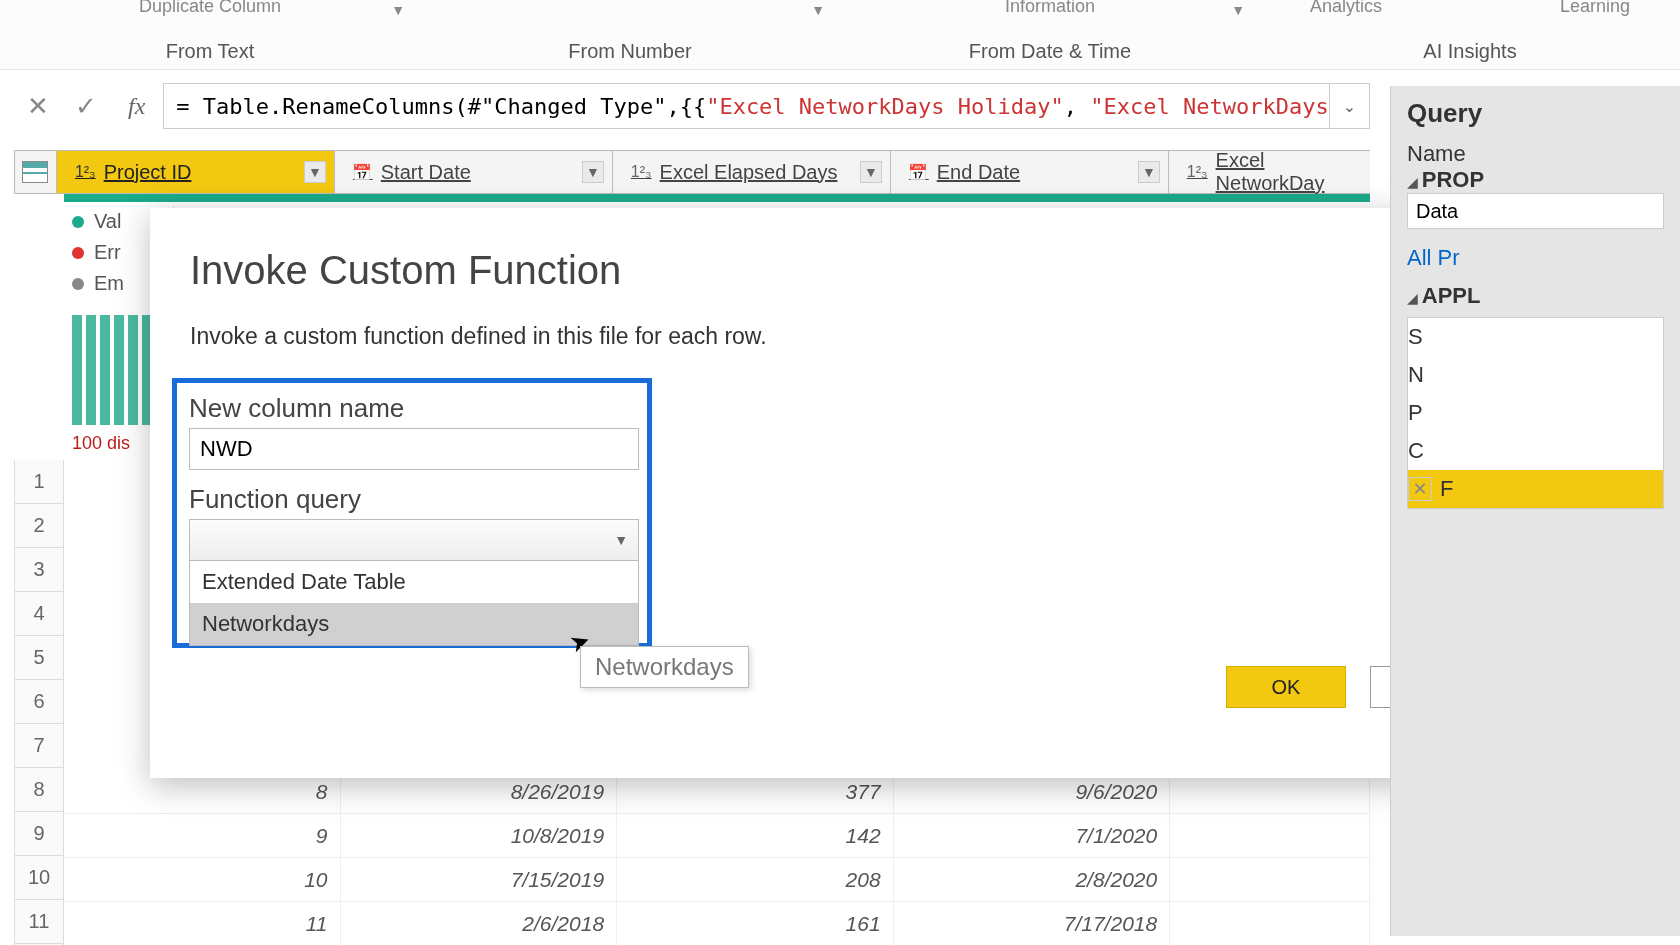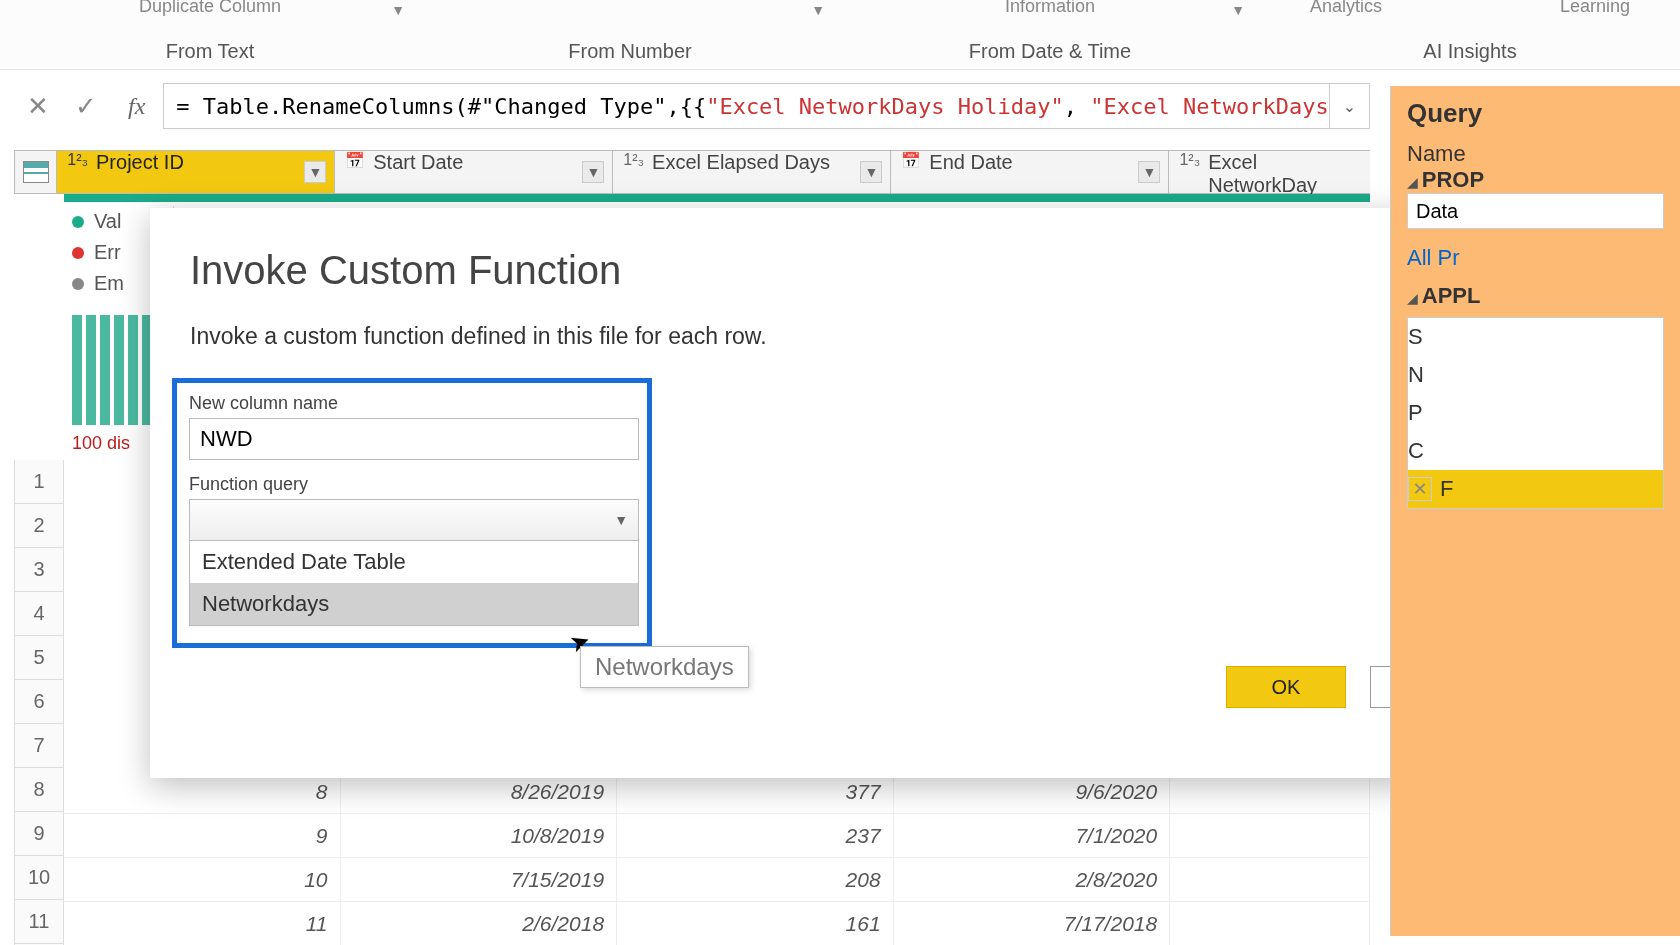--- a/index.html
+++ b/index.html
@@ -119,25 +119,26 @@
       width: 26px;
       height: 22px;
       background: linear-gradient(to bottom, #5aa 30%, #fff 30%, #fff 50%, #5aa 50%, #5aa 60%, #fff 60%);
       border: 1px solid #888;
     }
     .col-header {
       border: 1px solid #bbb;
       border-left: none;
       background: #f4f4f4;
       display: flex;
-      align-items: flex-start;
-      padding: 0 10px;
+      align-items: center;
+      padding: 0 18px;
       font-size: 20px;
       color: #444;
       position: relative;
+      text-decoration: underline;
     }
     .col-header.active {
       background: #f2c811;
       color: #222;
     }
     .type-icon {
       font-size: 16px;
       margin-right: 8px;
       color: #666;
     }
@@ -283,21 +284,21 @@
     .highlight-box {
       position: absolute;
       top: 170px;
       left: 22px;
       width: 480px;
       height: 270px;
       border: 5px solid #1a6dd9;
       padding: 10px 12px;
     }
     .field-label {
-      font-size: 18px;
+      font-size: 26px;
       color: #444;
       margin-bottom: 4px;
     }
     .text-input {
       width: 450px;
       height: 42px;
       border: 1px solid #bbb;
       font-size: 22px;
       padding: 0 10px;
       margin-bottom: 14px;
@@ -376,21 +377,21 @@
     }
 
     
     .side-panel {
       position: absolute;
       top: 86px;
       right: 0;
       width: 290px;
       height: 850px;
       border-left: 1px solid #ccc;
-      background: #fdba74;
+      background: #e5e5e5;
       padding: 12px 16px;
       font-size: 22px;
       color: #333;
       overflow: hidden;
     }
     .side-title { font-size: 26px; font-weight: 700; margin-bottom: 8px; }
     .side-section { margin-top: 12px; }
     .side-link { color: #0066cc; margin-top: 16px; display: block; }
     .side-row {
       display: flex;
@@ -590,21 +591,21 @@
   <div class="data-row">
     <div class="data-cell col-width-proj">8</div>
     <div class="data-cell col-width-start">8/26/2019</div>
     <div class="data-cell col-width-elapsed">377</div>
     <div class="data-cell col-width-end">9/6/2020</div>
     <div class="data-cell col-width-net"></div>
   </div>
   <div class="data-row">
     <div class="data-cell col-width-proj">9</div>
     <div class="data-cell col-width-start">10/8/2019</div>
-    <div class="data-cell col-width-elapsed">237</div>
+    <div class="data-cell col-width-elapsed">142</div>
     <div class="data-cell col-width-end">7/1/2020</div>
     <div class="data-cell col-width-net"></div>
   </div>
   <div class="data-row">
     <div class="data-cell col-width-proj">10</div>
     <div class="data-cell col-width-start">7/15/2019</div>
     <div class="data-cell col-width-elapsed">208</div>
     <div class="data-cell col-width-end">2/8/2020</div>
     <div class="data-cell col-width-net"></div>
   </div>

